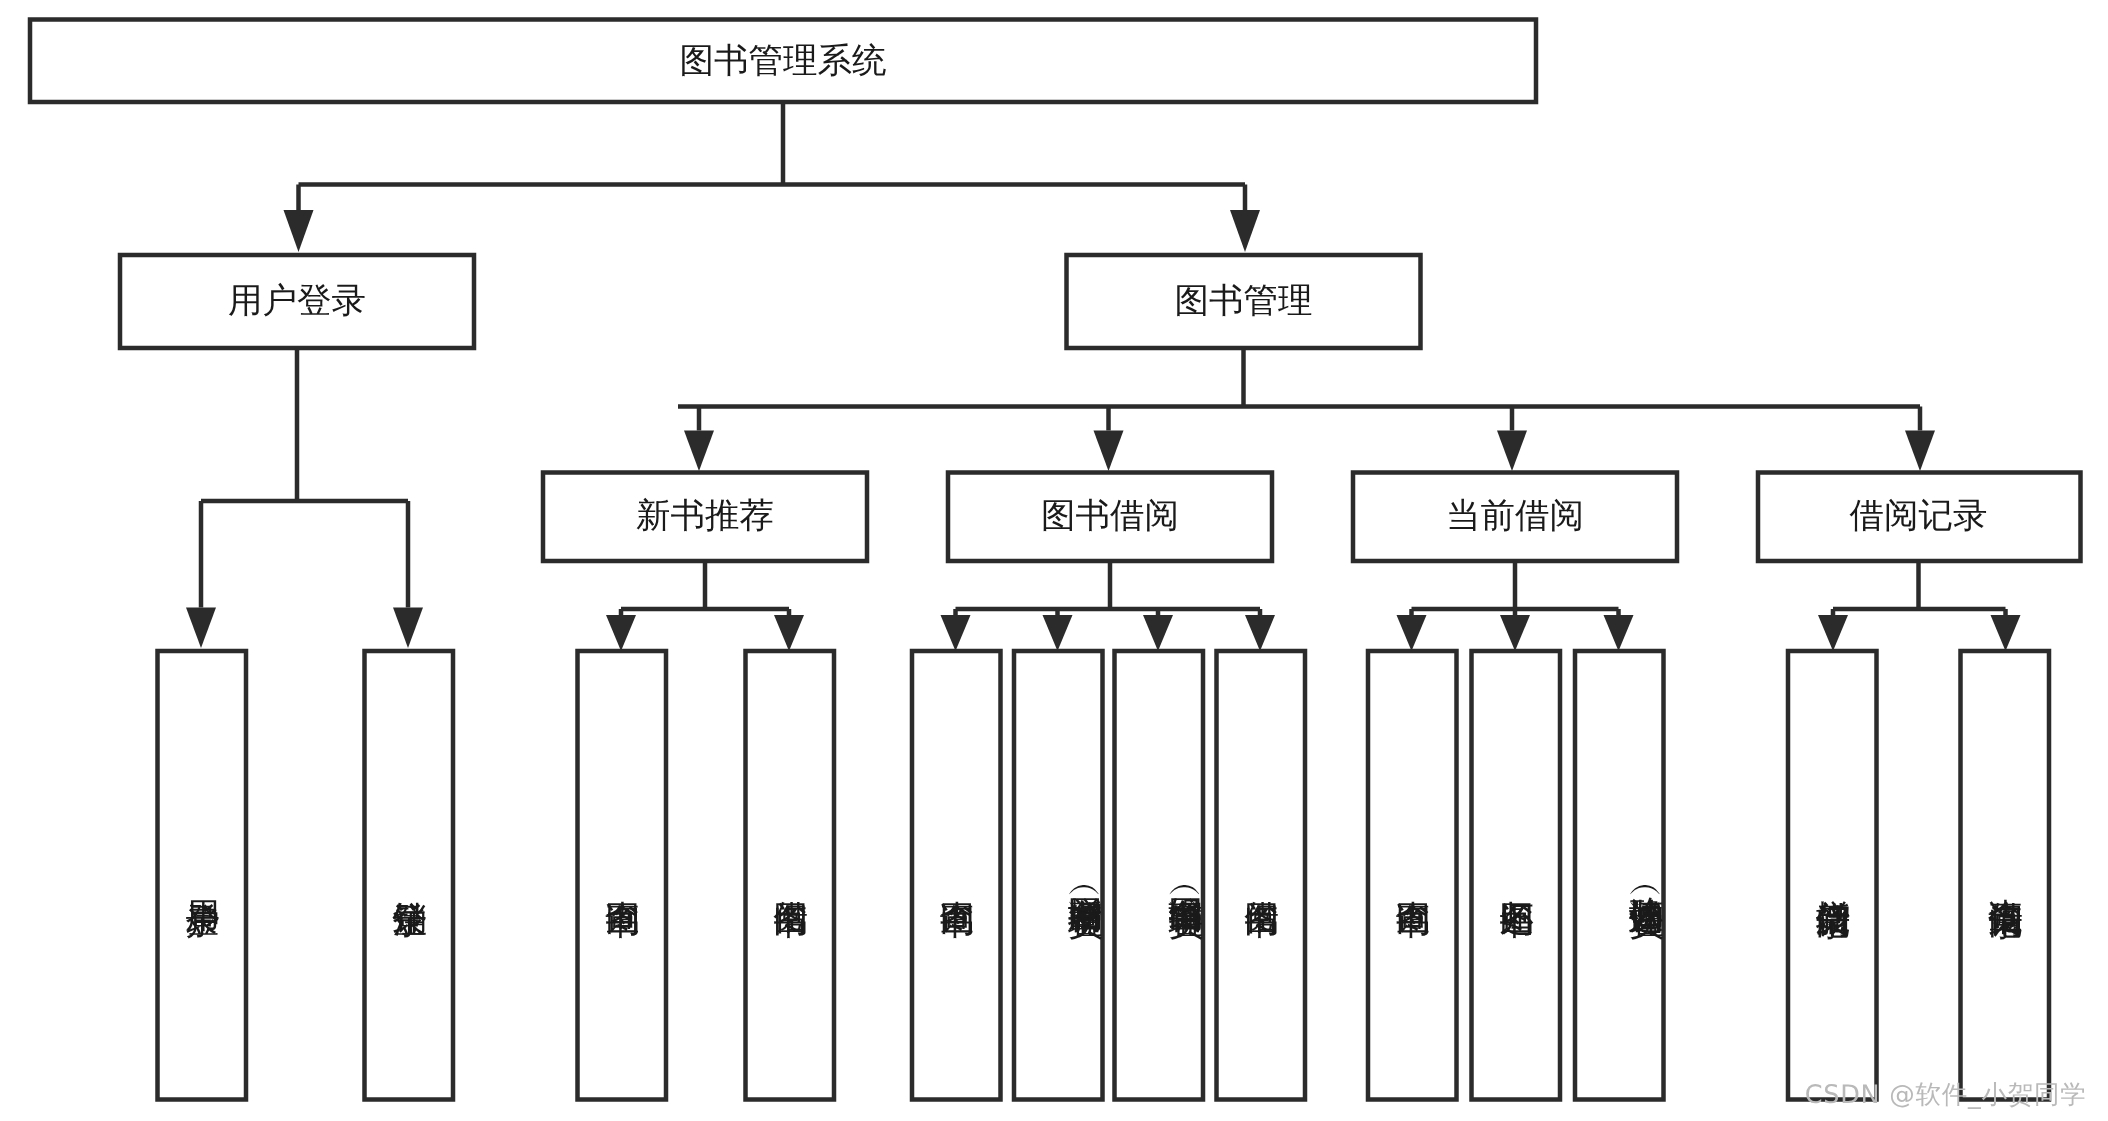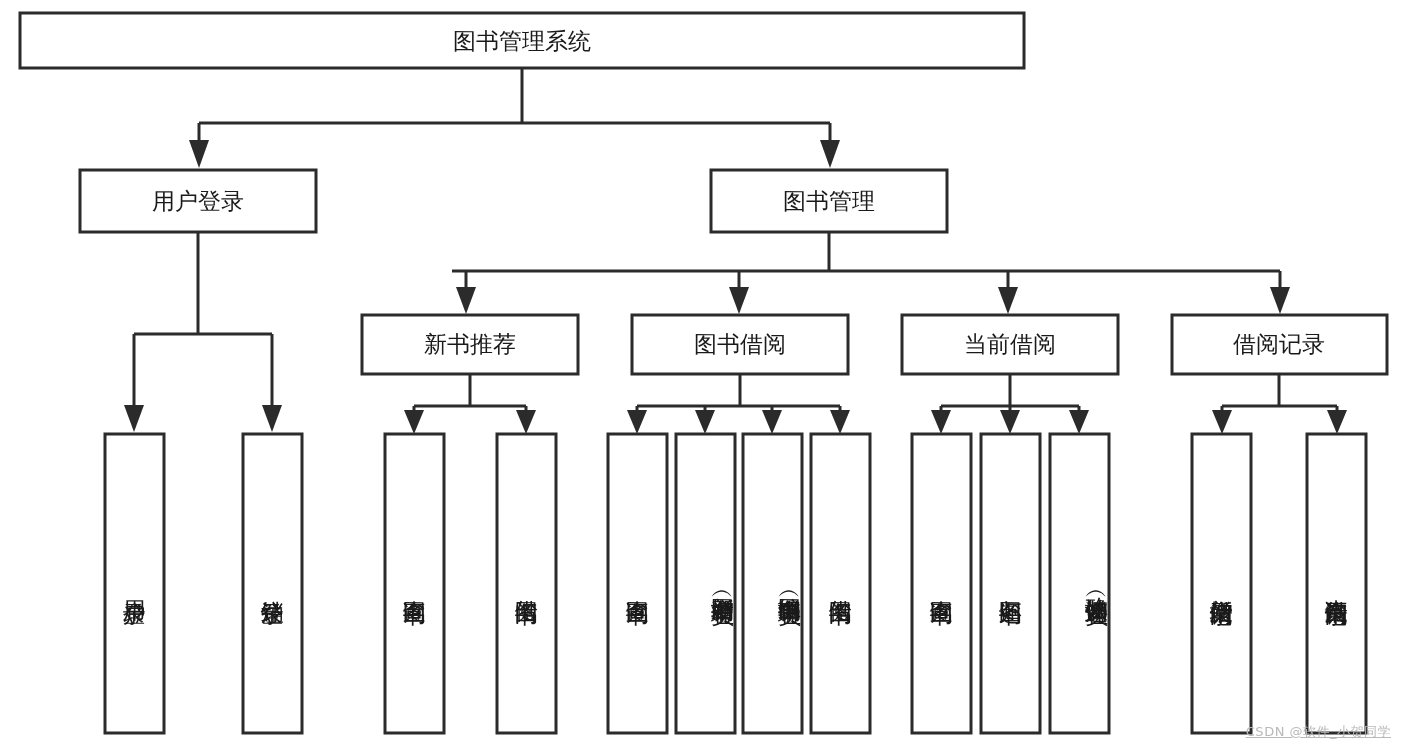--- a/index.html
+++ b/index.html
@@ -60,27 +60,26 @@
     display: flex;
     align-items: center;
     justify-content: center;
     text-align: center;
     white-space: pre;
     pointer-events: none;
   }
   .watermark {
     position: absolute;
     font-family: "DejaVu Sans", "Liberation Sans", sans-serif;
-    font-size: 13px;
+    font-size: 17px;
     color: #b9b9b9;
     right: 14px;
     bottom: 6px;
     white-space: nowrap;
     letter-spacing: 0.5px;
-    text-decoration: underline;
   }
 </style>
 </head>
 <body>
 
 <div id="diagram-root">
 
   <svg class="canvas" viewBox="0 0 1405 747">
 
     <g>

